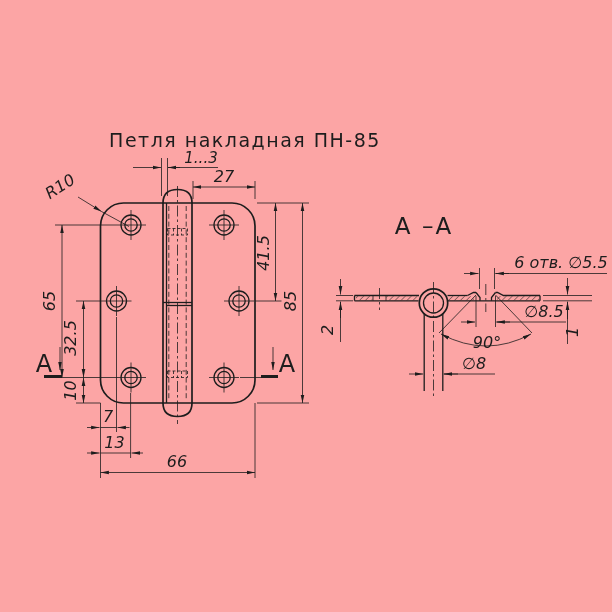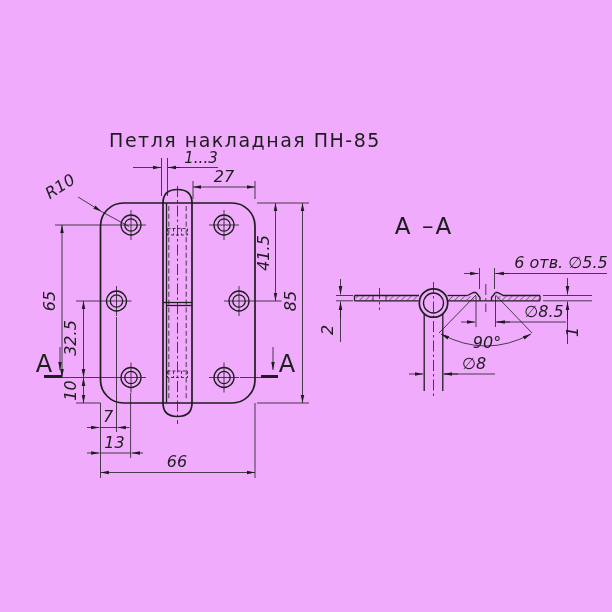--- a/index.html
+++ b/index.html
@@ -1,16 +1,16 @@
 <!DOCTYPE html>
 <html><head>
 <meta charset="utf-8">
 <style>
   html,body{margin:0;padding:0;background:#fff;}
-  .stage{position:relative;width:612px;height:612px;background:#f0abfc;overflow:hidden;
+  .stage{position:relative;width:612px;height:612px;background:#fca5a5;overflow:hidden;
          font-family:"DejaVu Sans","Liberation Sans",sans-serif;}
   svg{display:block}
   .thick{stroke:#1d1d1d;stroke-width:1.7;fill:none;stroke-linecap:round;}
   .med{stroke:#1d1d1d;stroke-width:1.3;fill:none;}
   .thin{stroke:#1d1d1d;stroke-width:0.8;fill:none;}
   .bar{stroke:#1d1d1d;stroke-width:3;fill:none;}
   .cl{stroke-dasharray:11 3 2.5 3;}
   .hid{stroke-dasharray:5 2.8;}
   .crimp{stroke-dasharray:3 2;}
   text{fill:#1d1d1d;font-family:"DejaVu Sans","Liberation Sans",sans-serif;}

